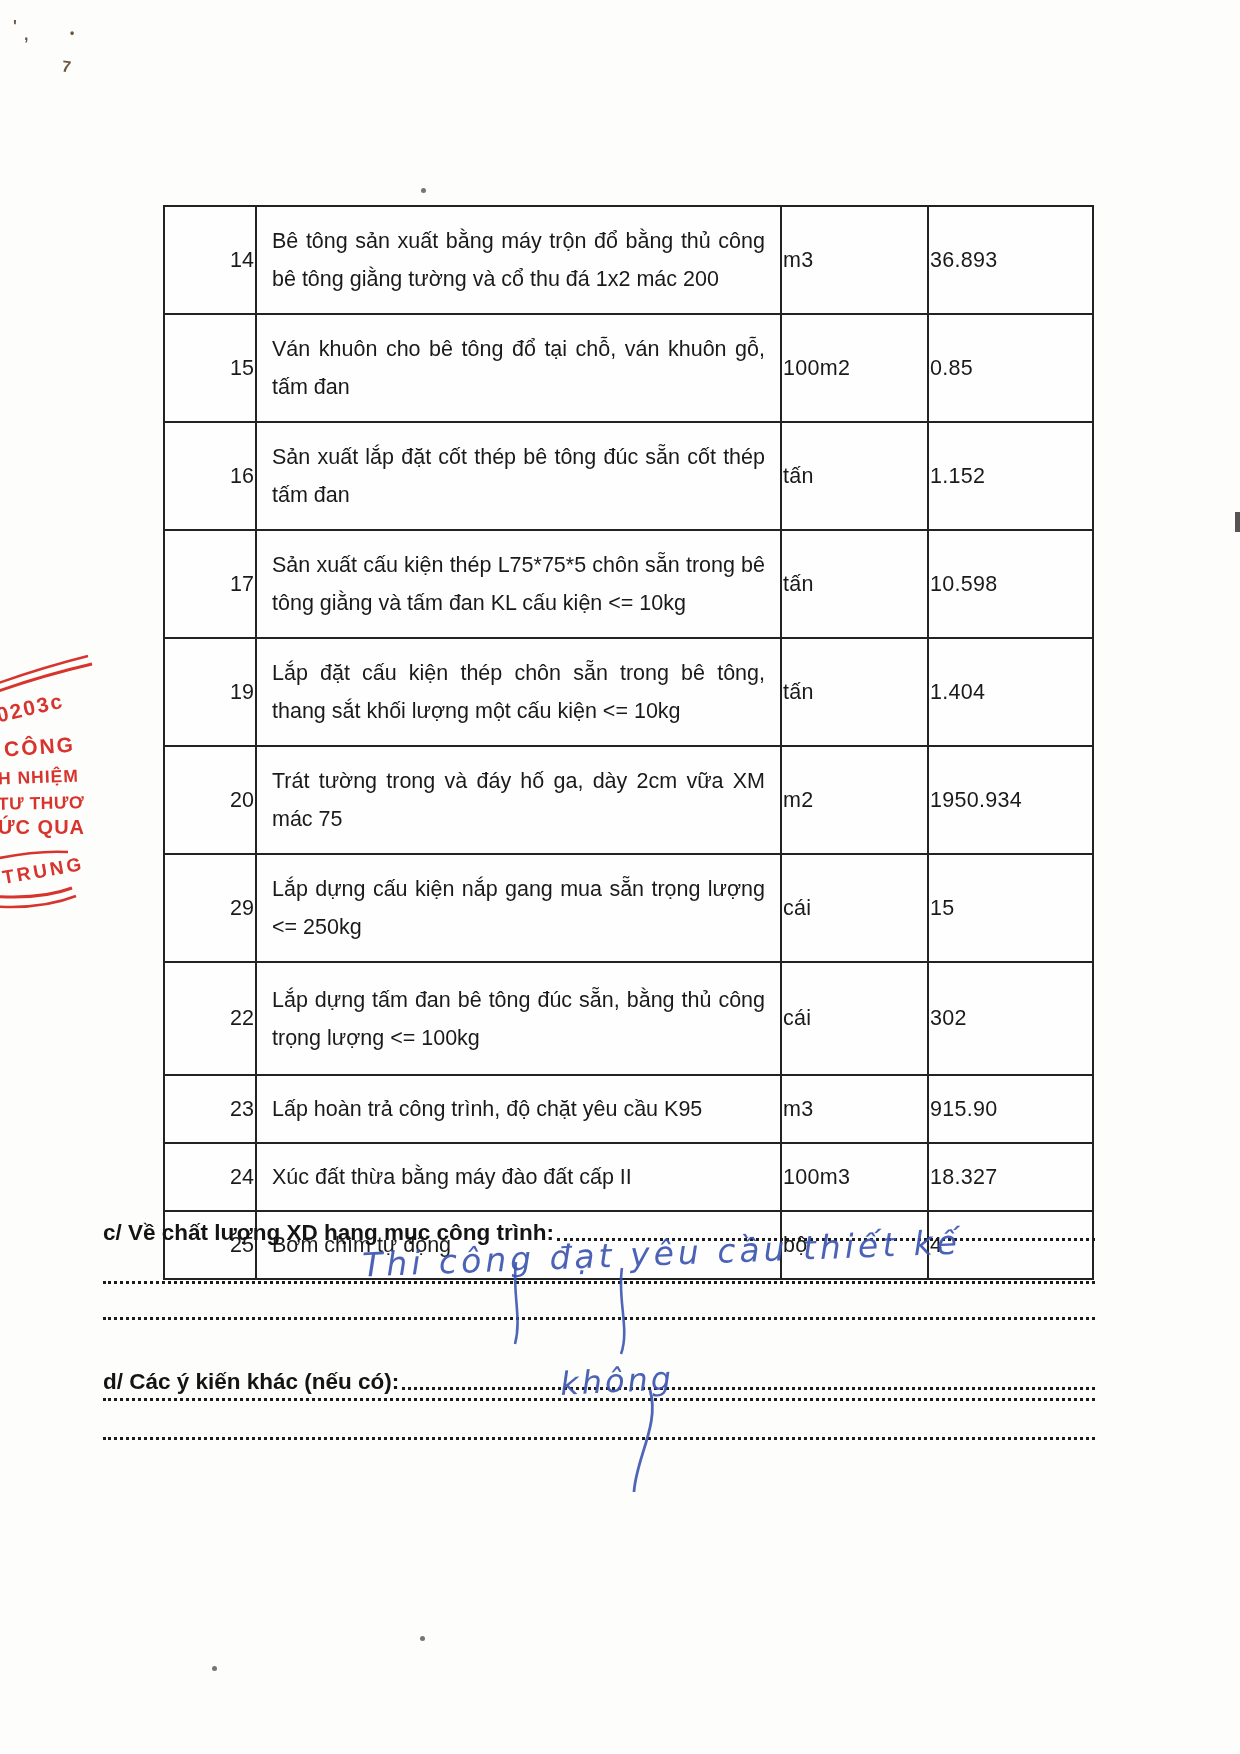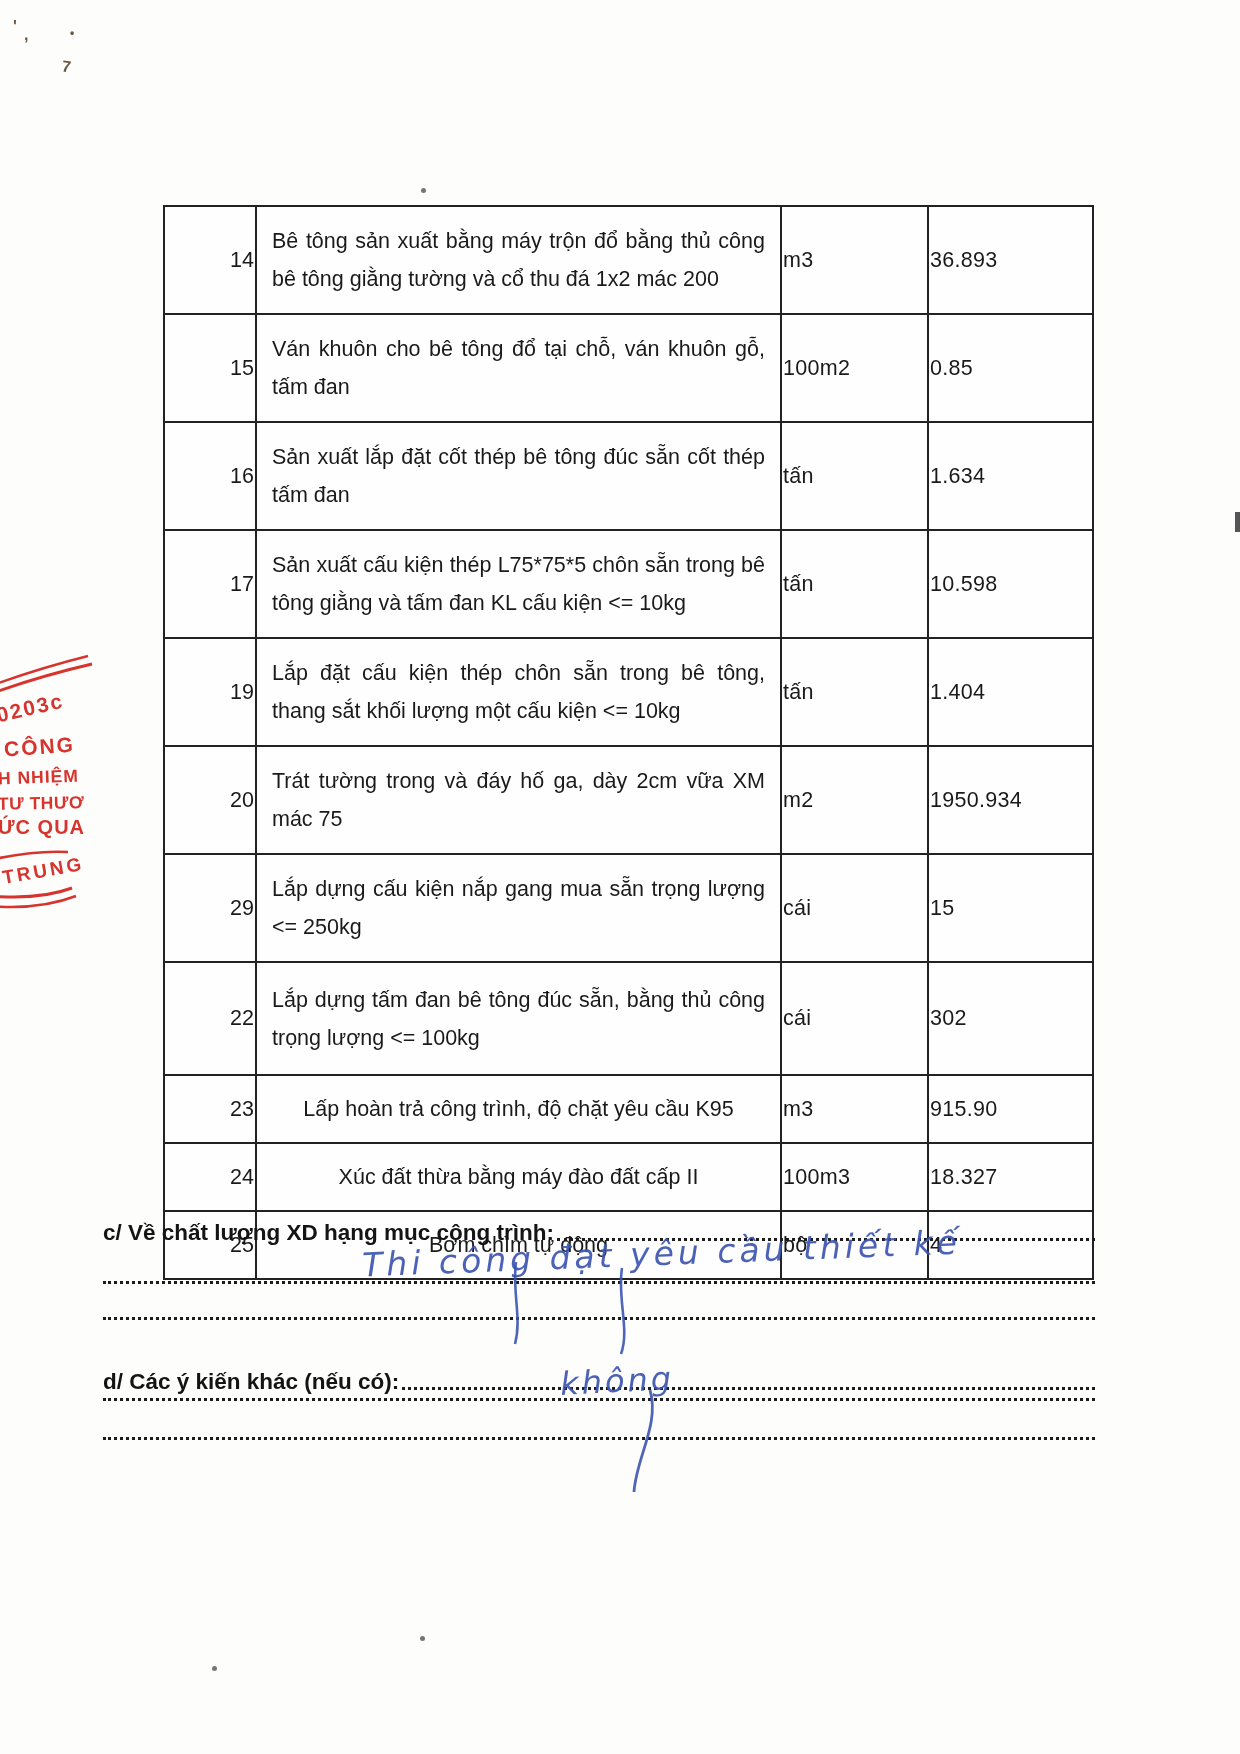--- a/index.html
+++ b/index.html
@@ -17,21 +17,21 @@
     border:2.5px solid #222;background:#fefefe;
     font-size:21.5px;vertical-align:middle;overflow:hidden;
   }
   col.c-no{width:92px}col.c-desc{width:525px}col.c-unit{width:147px}col.c-qty{width:165px}
   td.c-no{text-align:right}
   td.c-desc{text-align:justify;padding:8px 15px;line-height:38px}
   td.c-unit,td.c-qty{text-align:left;letter-spacing:.3px}
   tr.tall td{height:90px}
   tr.r22 td{height:95px}
   tr.short td{height:50px}
-  tr.short td.c-desc{text-align:center}
+  tr.short td.c-desc{text-align:left}
   
   .labelrow{
     position:absolute;left:103px;width:992px;display:flex;align-items:flex-end;
     font-weight:bold;font-size:22.5px;white-space:nowrap;color:#141414;
   }
   .leader{flex:1;border-bottom:3px dotted #1c1c1c;margin:0 0 5px 3px;height:0}
   .dotrow{position:absolute;left:103px;width:992px;height:0;border-bottom:3px dotted #1c1c1c}
   
   .hand{
     position:absolute;color:#3c55b0;font-style:italic;
@@ -102,21 +102,21 @@
         <tr class="tall">
           <td class="c-no">15</td>
           <td class="c-desc">Ván khuôn cho bê tông đổ tại chỗ, ván khuôn gỗ, tấm đan</td>
           <td class="c-unit">100m2</td>
           <td class="c-qty">0.85</td>
         </tr>
         <tr class="tall">
           <td class="c-no">16</td>
           <td class="c-desc">Sản xuất lắp đặt cốt thép bê tông đúc sẵn cốt thép tấm đan</td>
           <td class="c-unit">tấn</td>
-          <td class="c-qty">1.634</td>
+          <td class="c-qty">1.152</td>
         </tr>
         <tr class="tall">
           <td class="c-no">17</td>
           <td class="c-desc">Sản xuất cấu kiện thép L75*75*5 chôn sẵn trong bê tông giằng và tấm đan KL cấu kiện &lt;= 10kg</td>
           <td class="c-unit">tấn</td>
           <td class="c-qty">10.598</td>
         </tr>
         <tr class="tall">
           <td class="c-no">19</td>
           <td class="c-desc">Lắp đặt cấu kiện thép chôn sẵn trong bê tông, thang sắt khối lượng một cấu kiện &lt;= 10kg</td>

